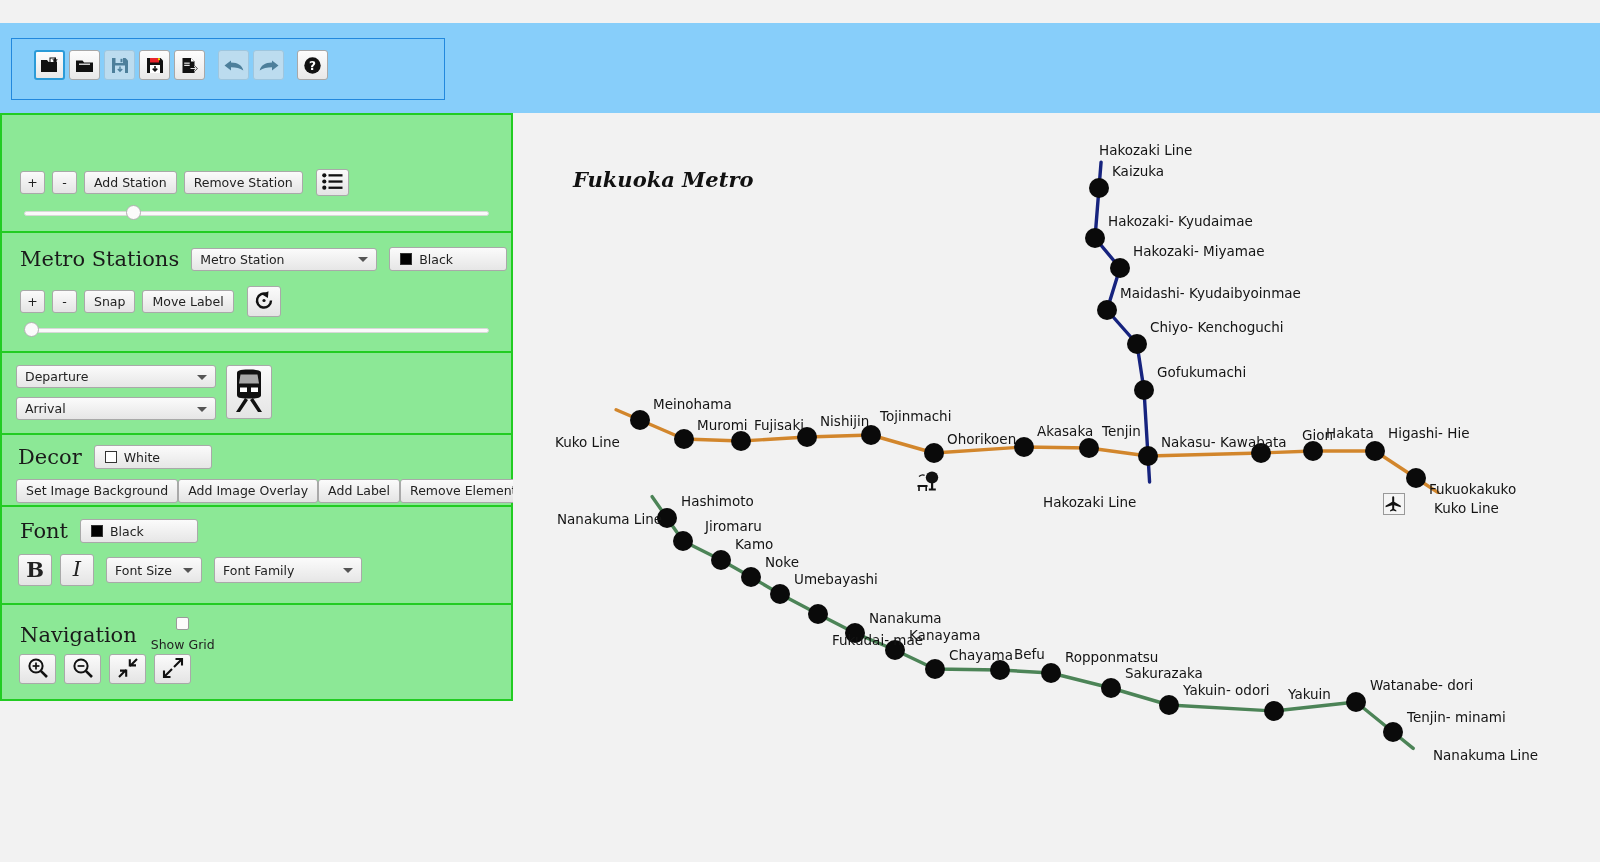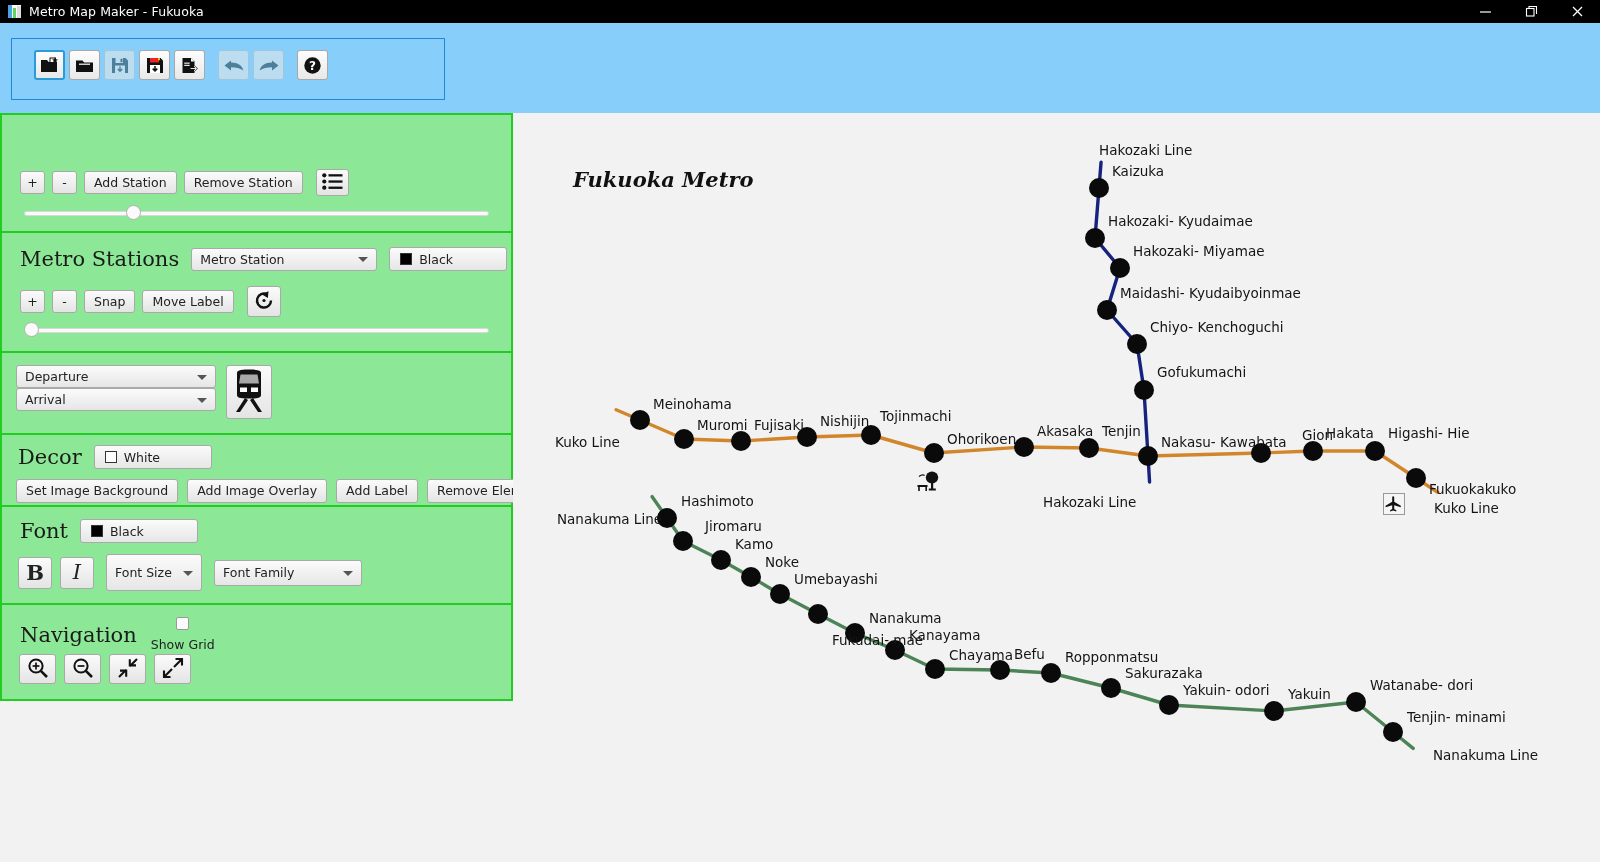--- a/index.html
+++ b/index.html
@@ -131,47 +131,20 @@
     font-size:13.5px; color:#141414; white-space:nowrap;
   }
   .poi { position:absolute; }
   .poi.boxed { border:1px solid #999; background:#f5f5f5; padding:1px; }
 </style>
 </head>
 <body>
 
 <div id="app">
 
-  <div class="titlebar">
-    <span class="app-icon">
-        <i class="a"></i>
-        <i class="b"></i>
-        <i class="c"></i>
-      </span>
-    <span class="title-text">Metro Map Maker - Fukuoka</span>
-    <div class="win-controls">
-      <div class="win-btn">
-        <svg width="13" height="13" viewBox="0 0 13 13">
-            <line x1="1" y1="7" x2="12" y2="7" stroke="#fff" stroke-width="1.2"></line>
-          </svg>
-      </div>
-      <div class="win-btn">
-        <svg width="13" height="13" viewBox="0 0 13 13">
-          <rect x="1.5" y="3.5" width="7.5" height="7.5" fill="none" stroke="#fff" stroke-width="1.1"></rect>
-          <polyline points="4,3.5 4,1.5 11.5,1.5 11.5,9" fill="none" stroke="#fff" stroke-width="1.1"></polyline>
-        </svg>
-      </div>
-      <div class="win-btn">
-        <svg width="13" height="13" viewBox="0 0 13 13">
-          <line x1="2" y1="2" x2="11" y2="11" stroke="#fff" stroke-width="1.3"></line>
-          <line x1="11" y1="2" x2="2" y2="11" stroke="#fff" stroke-width="1.3"></line>
-        </svg>
-      </div>
-    </div>
-  </div>
 
   <div class="toolbar-area">
     <div class="toolbar-box">
       <div class="tool-row">
 
         <div class="tbtn sel">
           <span>
             <svg width="19" height="17" viewBox="0 0 19 17">
               <path d="M1 3h6l1.6 2H17v10H1z" fill="#111"></path>
               <rect x="10" y="1" width="5.5" height="4.5" fill="#fff" stroke="#111" stroke-width="1"></rect>
@@ -314,21 +287,21 @@
         <div class="knob" style="left:0%;"></div>
       </div>
     </div>
 
     <div class="panel" style="height:82px;">
       <div style="position:absolute;left:14px;top:12px;">
         <div class="combo" style="width:200px;">
           <span>Departure</span>
           <i class="caret"></i>
         </div>
-        <div class="combo" style="width:200px;margin-top:0;">
+        <div class="combo" style="width:200px;margin-top:9px;">
           <span>Arrival</span>
           <i class="caret"></i>
         </div>
       </div>
       <button class="btn icon" style="position:absolute;left:224px;top:12px;width:46px;height:54px;">
         <span>
           <svg width="36" height="44" viewBox="0 0 36 44">
             <path d="M6 4c0-2.2 2-3.5 12-3.5S30 1.8 30 4v22c0 2.5-2 3.5-12 3.5S6 28.5 6 26z" fill="#111"></path>
             <path d="M9.5 5.5h17l1.5 9H8z" fill="#a8a8a8"></path>
             <path d="M9 18.5h7v4.5H9zM20 18.5h7v4.5h-7z" fill="#fff"></path>
@@ -339,40 +312,40 @@
     </div>
 
     <div class="panel" style="height:72px;">
       <div class="row" style="position:absolute;left:16px;top:10px;gap:12px;">
         <span class="panel-title">Decor</span>
         <div class="colorbtn" style="width:118px;">
           <span class="swatch" style="background:#fff;"></span>
           <span>White</span>
         </div>
       </div>
-      <div class="row" style="position:absolute;left:14px;top:44px;gap:9px;">
+      <div class="row" style="position:absolute;left:14px;top:44px;">
         <button class="btn">Set Image Background</button>
         <button class="btn">Add Image Overlay</button>
         <button class="btn">Add Label</button>
         <button class="btn">Remove Element</button>
       </div>
     </div>
 
     <div class="panel" style="height:98px;">
       <div class="row" style="position:absolute;left:18px;top:12px;gap:12px;">
         <span class="panel-title">Font</span>
         <div class="colorbtn" style="width:118px;">
           <span class="swatch" style="background:#000;"></span>
           <span>Black</span>
         </div>
       </div>
       <div class="row" style="position:absolute;left:16px;top:47px;gap:8px;align-items:center;">
         <button class="btn icon" style="width:34px;height:32px;font-family:'DejaVu Serif',serif;font-weight:bold;font-size:21px;">B</button>
         <button class="btn icon" style="width:34px;height:32px;font-family:'DejaVu Serif',serif;font-style:italic;font-size:21px;">I</button>
-        <div class="combo" style="width:96px;height:37px;margin-left:4px;">
+        <div class="combo" style="width:96px;height:26px;margin-left:4px;">
           <span>Font Size</span>
           <i class="caret"></i>
         </div>
         <div class="combo" style="width:148px;height:26px;margin-left:4px;">
           <span>Font Family</span>
           <i class="caret"></i>
         </div>
       </div>
     </div>
 

